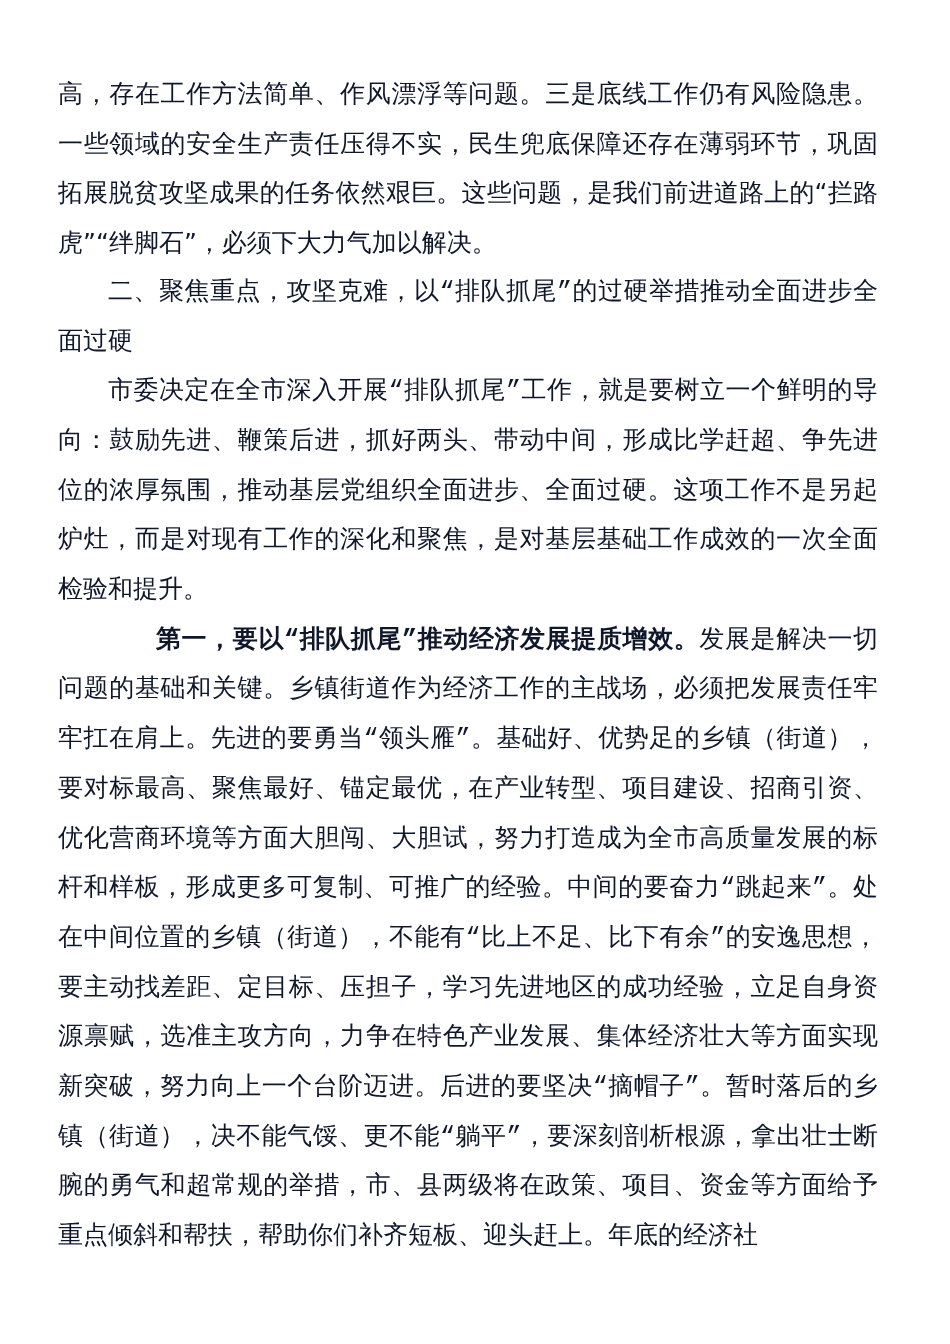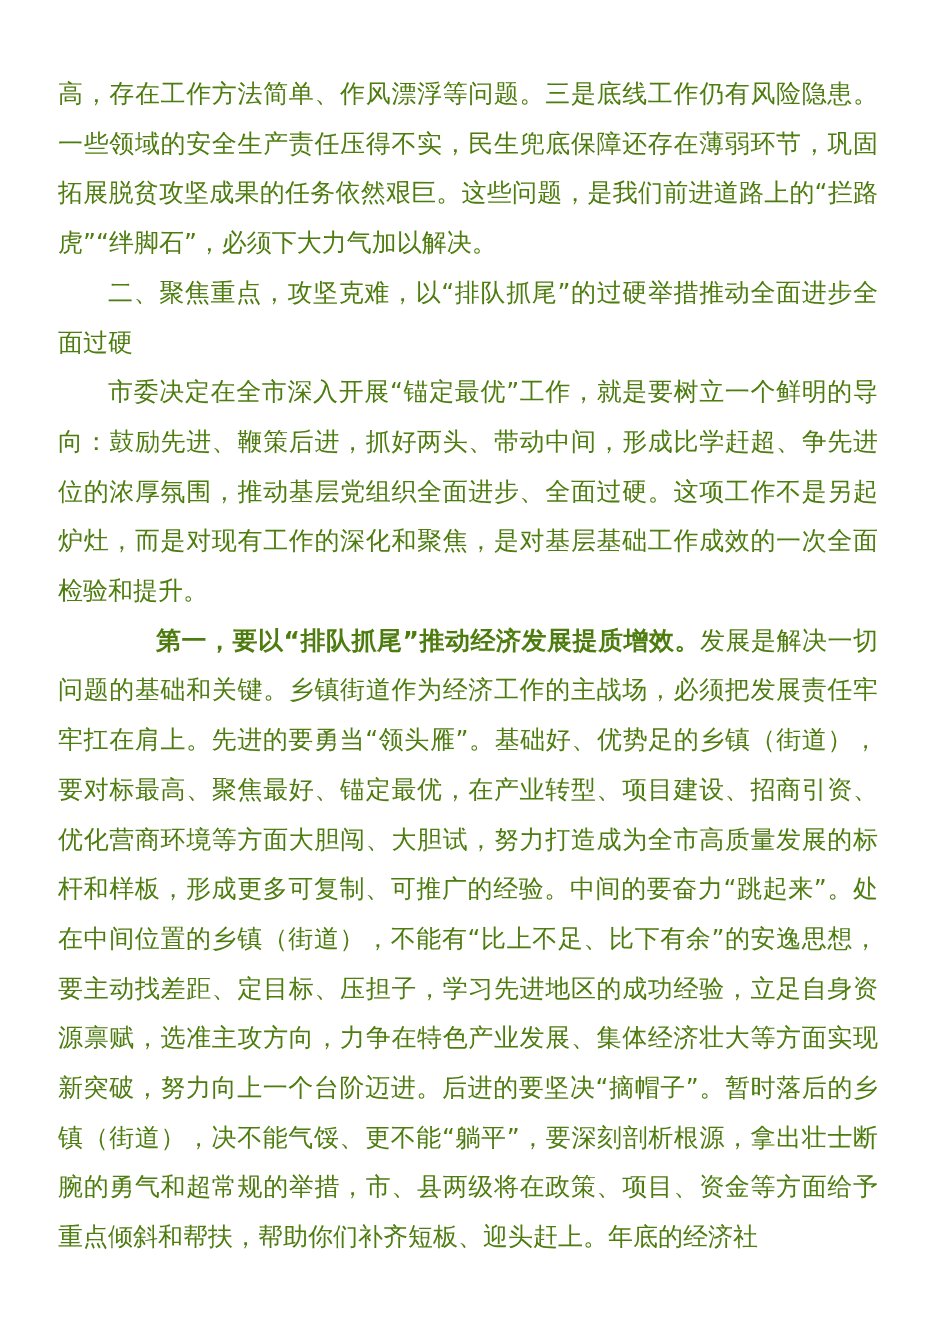--- a/index.html
+++ b/index.html
@@ -1,27 +1,27 @@
 <!DOCTYPE html>
 <html><head>
   <meta charset="utf-8">
   <style>
     html, body { margin: 0; padding: 0; background: #ffffff; }
     body { width: 950px; height: 1344px; overflow: hidden; position: relative; }
     .page {
       position: absolute; left: 58px; top: 69px; width: 820px;
       font-family: "DejaVu Sans", "Liberation Sans", sans-serif;
-      font-size: 25px; line-height: 49.7px; color: #4d7c0f;
+      font-size: 25px; line-height: 49.7px; color: #0f172a;
       text-align: justify; text-justify: inter-character;
     }
     .page p { margin: 0; }
-    .indent { text-indent: 50px; }
+    .indent { text-indent: 50px; font-family: Liberation Mono, monospace; }
     .bold { font-weight: bold; margin-left: 48px; }
   </style>
 </head>
 <body>
 
 <div class="page">
   <p>高，存在工作方法简单、作风漂浮等问题。三是底线工作仍有风险隐患。一些领域的安全生产责任压得不实，民生兜底保障还存在薄弱环节，巩固拓展脱贫攻坚成果的任务依然艰巨。这些问题，是我们前进道路上的“拦路虎”“绊脚石”，必须下大力气加以解决。</p>
   <p class="indent">二、聚焦重点，攻坚克难，以“排队抓尾”的过硬举措推动全面进步全面过硬</p>
-  <p class="indent">市委决定在全市深入开展“锚定最优”工作，就是要树立一个鲜明的导向：鼓励先进、鞭策后进，抓好两头、带动中间，形成比学赶超、争先进位的浓厚氛围，推动基层党组织全面进步、全面过硬。这项工作不是另起炉灶，而是对现有工作的深化和聚焦，是对基层基础工作成效的一次全面检验和提升。</p>
+  <p class="indent">市委决定在全市深入开展“排队抓尾”工作，就是要树立一个鲜明的导向：鼓励先进、鞭策后进，抓好两头、带动中间，形成比学赶超、争先进位的浓厚氛围，推动基层党组织全面进步、全面过硬。这项工作不是另起炉灶，而是对现有工作的深化和聚焦，是对基层基础工作成效的一次全面检验和提升。</p>
   <p class="indent"><span class="bold">第一，要以“排队抓尾”推动经济发展提质增效。</span><span>发展是解决一切问题的基础和关键。乡镇街道作为经济工作的主战场，必须把发展责任牢牢扛在肩上。先进的要勇当“领头雁”。基础好、优势足的乡镇（街道），要对标最高、聚焦最好、锚定最优，在产业转型、项目建设、招商引资、优化营商环境等方面大胆闯、大胆试，努力打造成为全市高质量发展的标杆和样板，形成更多可复制、可推广的经验。中间的要奋力“跳起来”。处在中间位置的乡镇（街道），不能有“比上不足、比下有余”的安逸思想，要主动找差距、定目标、压担子，学习先进地区的成功经验，立足自身资源禀赋，选准主攻方向，力争在特色产业发展、集体经济壮大等方面实现新突破，努力向上一个台阶迈进。后进的要坚决“摘帽子”。暂时落后的乡镇（街道），决不能气馁、更不能“躺平”，要深刻剖析根源，拿出壮士断腕的勇气和超常规的举措，市、县两级将在政策、项目、资金等方面给予重点倾斜和帮扶，帮助你们补齐短板、迎头赶上。年底的经济社</span></p>
 </div>
 
 </body></html>

